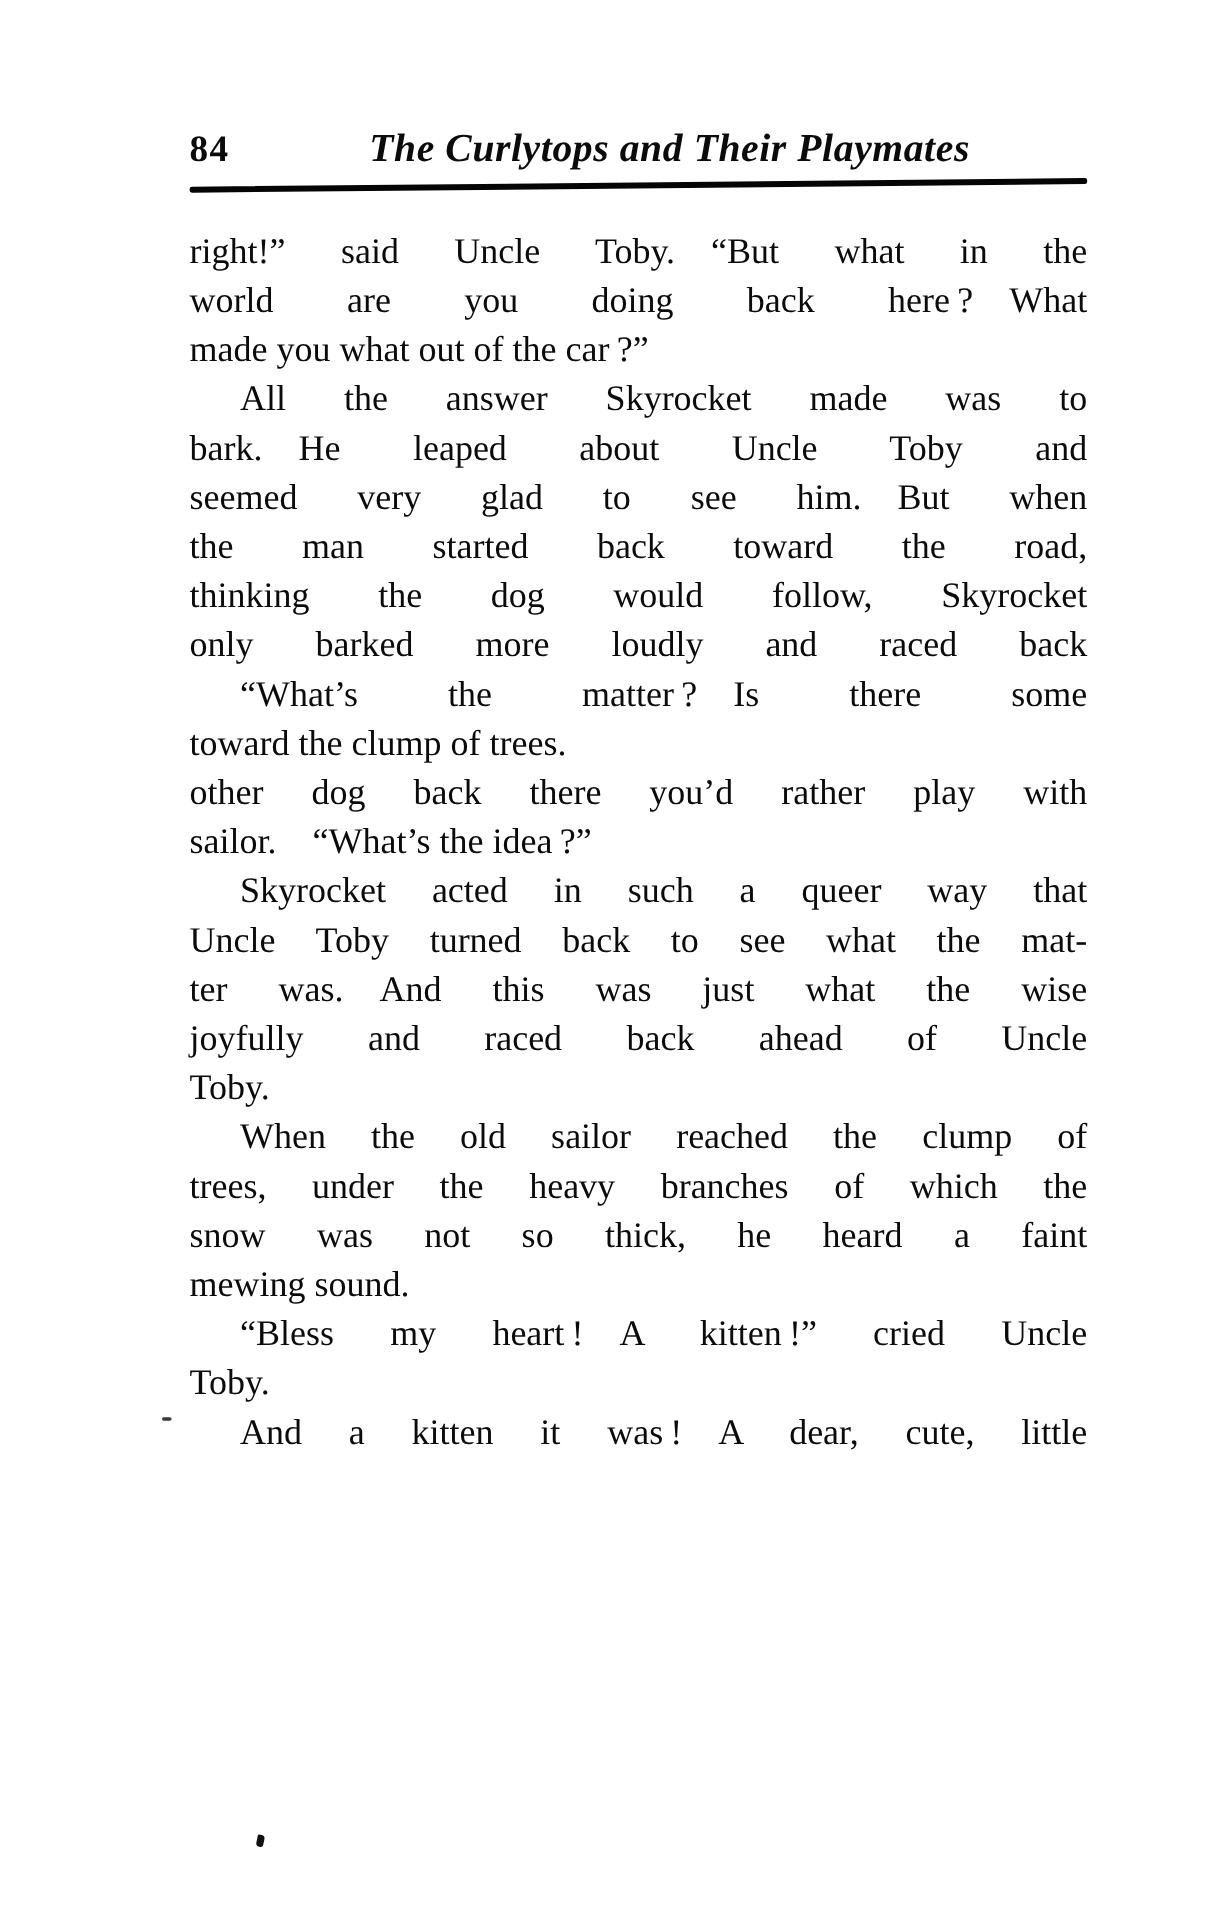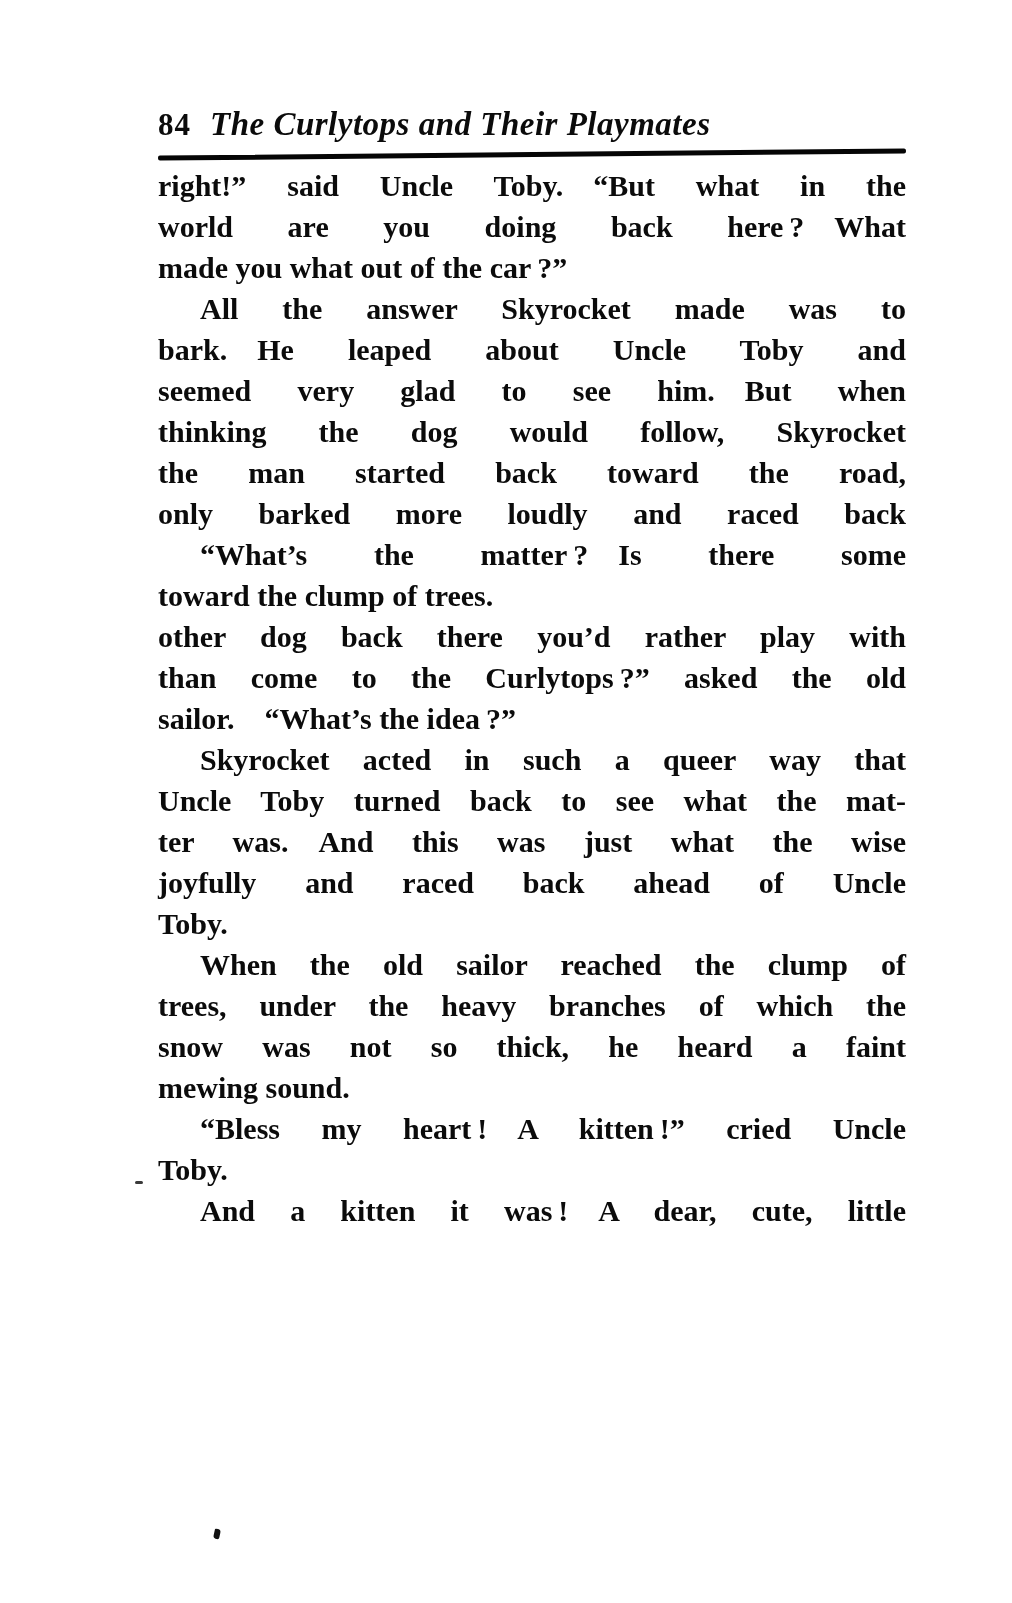--- a/index.html
+++ b/index.html
@@ -23,38 +23,38 @@
     align-items: baseline;
   }
   .page-number {
     font-weight: bold;
     font-size: 31px;
     letter-spacing: 1px;
     min-width: 52px;
   }
   .running-title {
     flex: 1;
-    text-align: left;
+    text-align: center;
     font-style: italic;
     font-weight: bold;
     font-size: 33px;
     letter-spacing: 0.5px;
     white-space: nowrap;
   }
   .header-rule {
     height: 5px;
     background: #050505;
     margin-top: 9px;
     transform: rotate(-0.55deg);
     border-radius: 2px;
   }
   .body-text {
-    margin-top: 8px;
+    margin-top: 32px;
     font-size: 30px;
-    font-weight: bold;
+    font-weight: normal;
     line-height: 41px;
   }
   .line {
     text-align: justify;
     text-align-last: justify;
   }
   .line.last {
     text-align-last: left;
   }
   .line.indent {
@@ -92,27 +92,26 @@
       <span class="running-title">The Curlytops and Their Playmates</span>
     </header>
     <div class="header-rule"></div>
     <main class="body-text">
         <div class="line">right!” said Uncle Toby. “But what in the</div>
         <div class="line">world are you doing back here ? What</div>
         <div class="line last">made you what out of the car ?”</div>
         <div class="line indent">All the answer Skyrocket made was to</div>
         <div class="line">bark. He leaped about Uncle Toby and</div>
         <div class="line">seemed very glad to see him. But when</div>
+        <div class="line">the man started back toward the road,</div>
         <div class="line">thinking the dog would follow, Skyrocket</div>
-        <div class="line">the man started back toward the road,</div>
         <div class="line">only barked more loudly and raced back</div>
         <div class="line indent">“What’s the matter ? Is there some</div>
         <div class="line last">toward the clump of trees.</div>
         <div class="line">other dog back there you’d rather play with</div>
-        <div class="line">than come to the Curlytops ?” asked the old</div>
         <div class="line last">sailor. “What’s the idea ?”</div>
         <div class="line indent">Skyrocket acted in such a queer way that</div>
         <div class="line">Uncle Toby turned back to see what the mat-</div>
         <div class="line">ter was. And this was just what the wise</div>
         <div class="line">joyfully and raced back ahead of Uncle</div>
         <div class="line last">Toby.</div>
         <div class="line indent">When the old sailor reached the clump of</div>
         <div class="line">trees, under the heavy branches of which the</div>
         <div class="line">snow was not so thick, he heard a faint</div>
         <div class="line last">mewing sound.</div>

